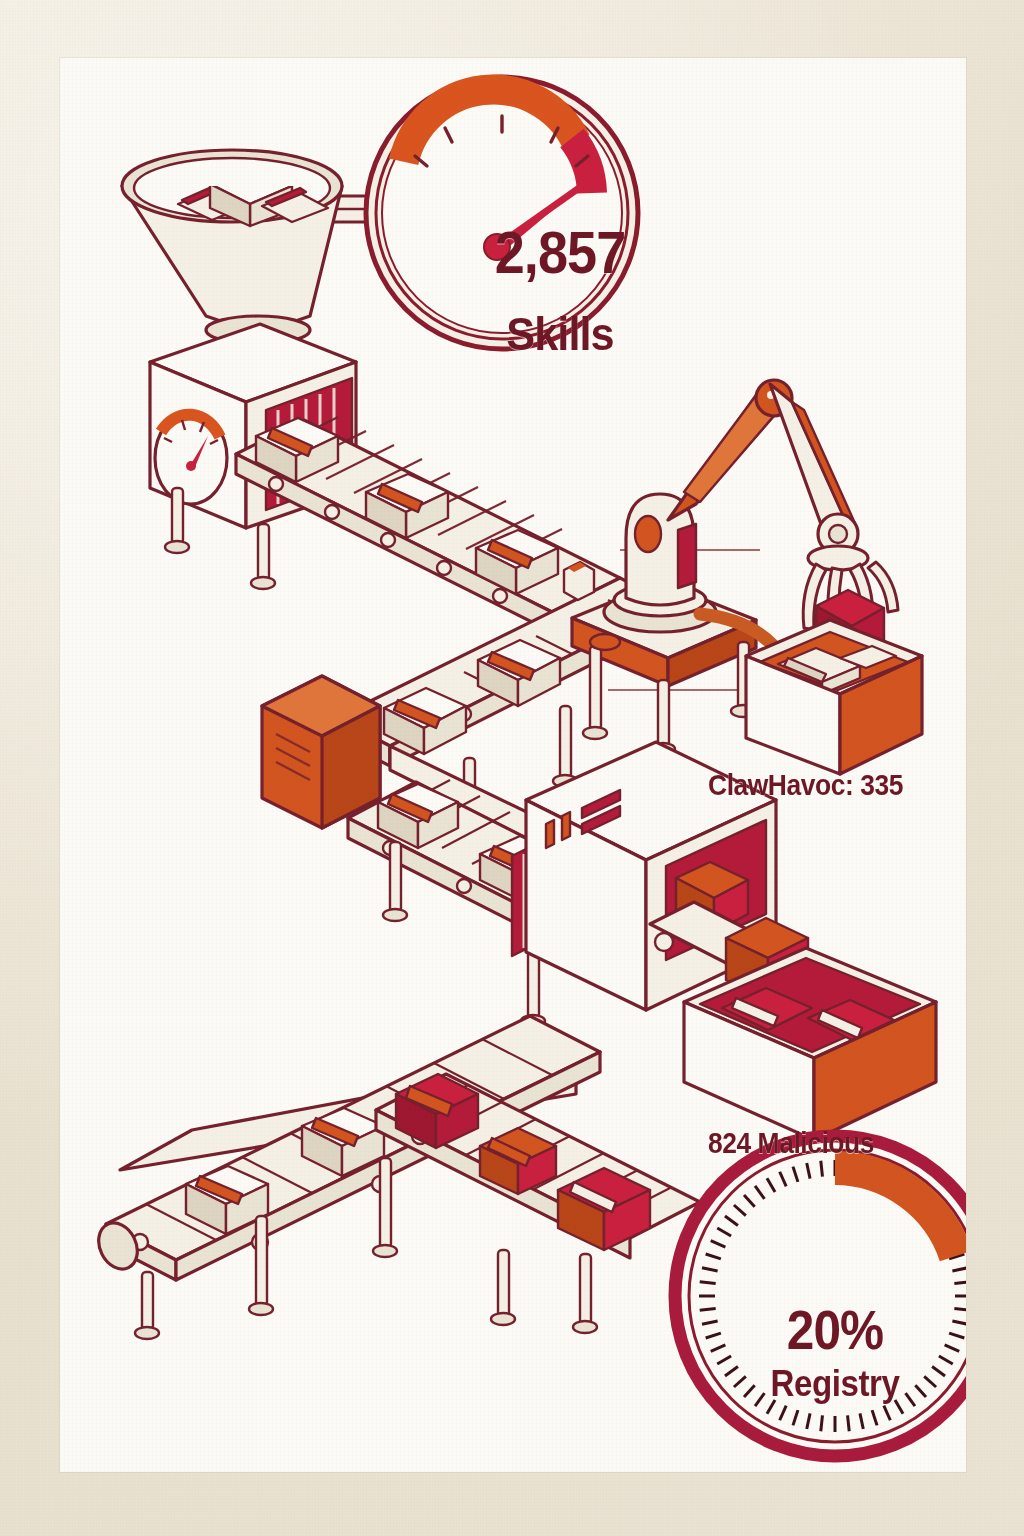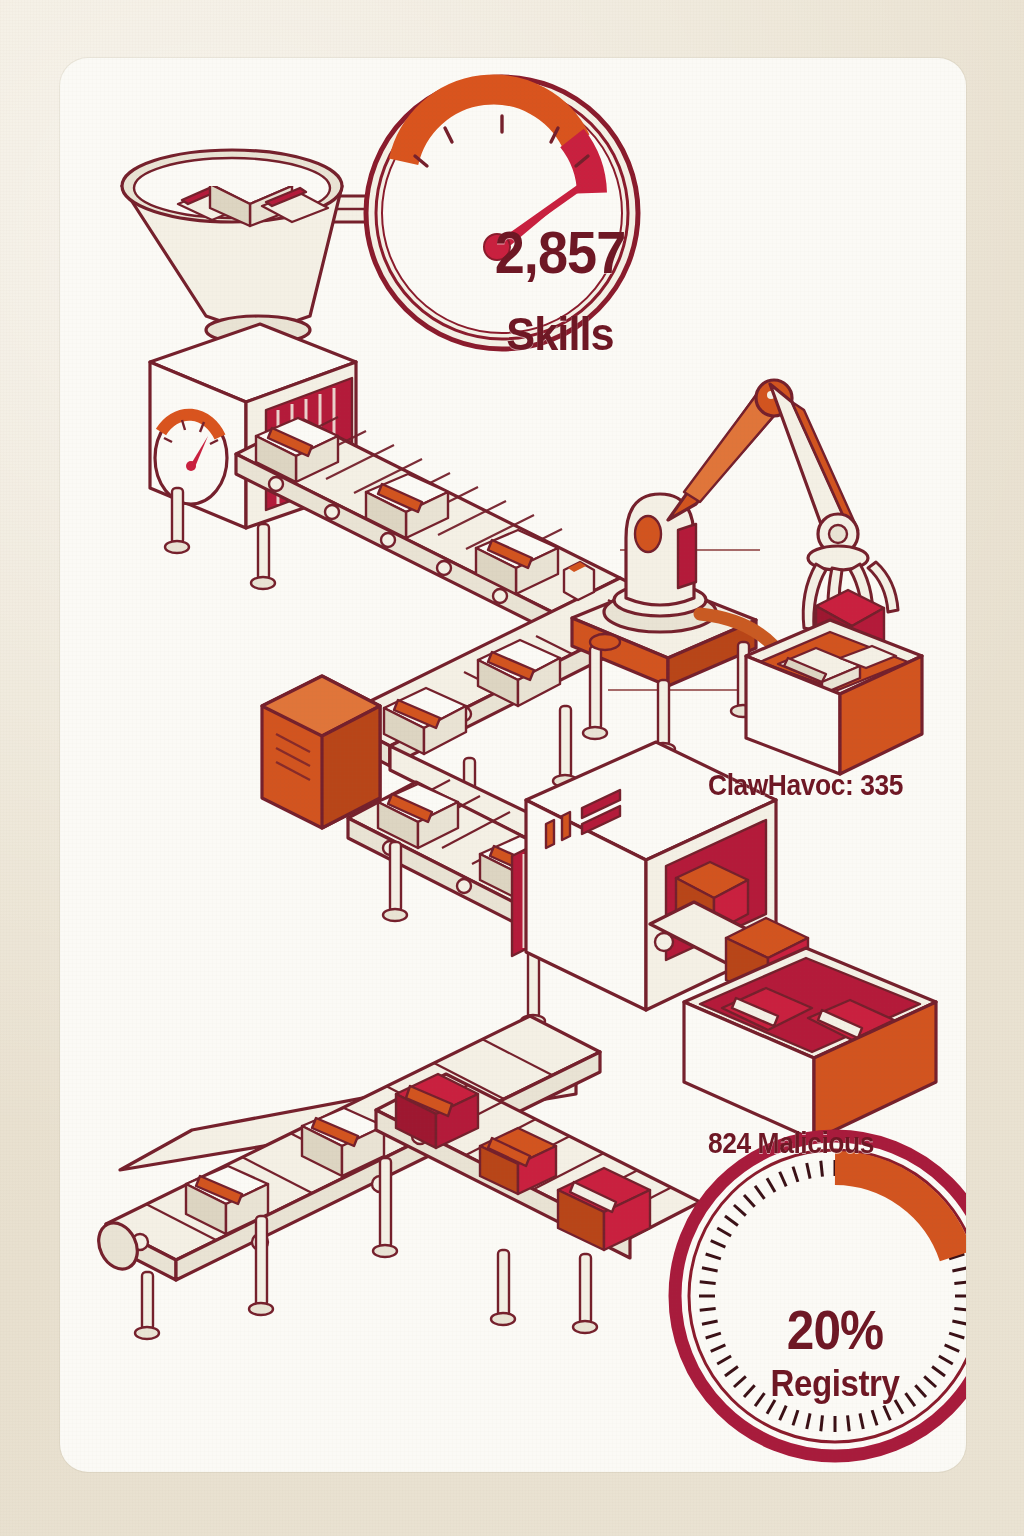--- a/index.html
+++ b/index.html
@@ -38,21 +38,20 @@
   
   #canvas {
     position: absolute;
     left: 60px;
     top: 58px;
     width: 906px;
     height: 1414px;
     background: #fbfaf6;
     box-shadow: 0 0 0 1px rgba(180,170,150,.18);
     overflow: hidden;
-    border-radius: 28px;
   }
   #canvas::after {
     content: "";
     position: absolute;
     inset: 0;
     pointer-events: none;
     opacity: .45;
     background-image:
       repeating-linear-gradient(0deg, rgba(150,140,120,.035) 0 1px, rgba(0,0,0,0) 1px 4px),
       repeating-linear-gradient(90deg, rgba(150,140,120,.035) 0 1px, rgba(0,0,0,0) 1px 4px);

